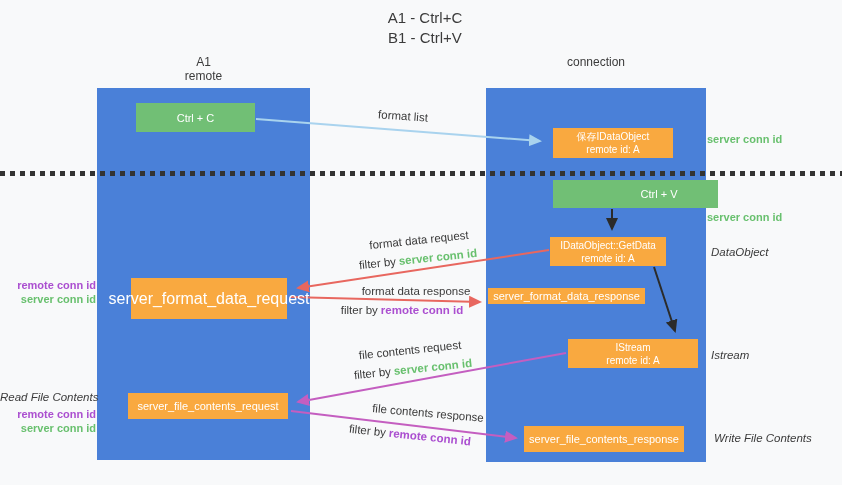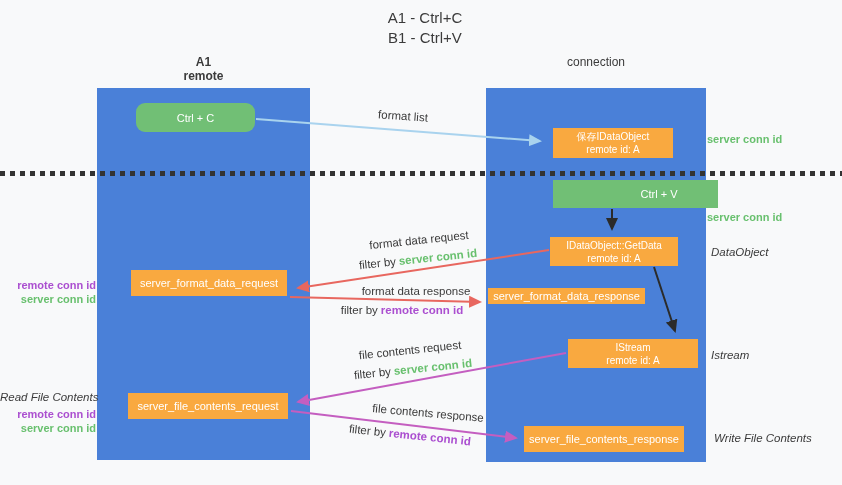--- a/index.html
+++ b/index.html
@@ -35,21 +35,21 @@
 </head>
 <body>
 
 <div id="canvas">
 
   <div class="title">
     <div>A1 - Ctrl+C</div>
     <div>B1 - Ctrl+V</div>
   </div>
 
-  <div class="col-header" style="left:97px;top:55px;width:213px;font-weight:bold;">
+  <div class="col-header" style="left:97px;top:55px;width:213px;">
     <div>A1</div>
     <div>remote</div>
   </div>
   <div class="col-header" style="left:486px;top:55px;width:220px;">
     <div>connection</div>
   </div>
 
   <div class="column" style="left:97px;top:88px;width:213px;height:372px;"></div>
   <div class="column" style="left:486px;top:88px;width:220px;height:374px;"></div>
 
@@ -72,35 +72,35 @@
     </defs>
     <path d="M256,119 L540,141" stroke="#a9d3ee" stroke-width="2" fill="none" marker-end="url(#ah-blue)"></path>
     <path d="M612,209 L612,229" stroke="#2b2b2b" stroke-width="2" fill="none" marker-end="url(#ah-black)"></path>
     <path d="M654,267 L675,331" stroke="#2b2b2b" stroke-width="2" fill="none" marker-end="url(#ah-black)"></path>
     <path d="M549,250 L298,288" stroke="#e8675f" stroke-width="2" fill="none" marker-end="url(#ah-red)"></path>
     <path d="M290,297 L480,302" stroke="#e8675f" stroke-width="2" fill="none" marker-end="url(#ah-red)"></path>
     <path d="M566,353 L298,402" stroke="#c45ec0" stroke-width="2" fill="none" marker-end="url(#ah-magenta)"></path>
     <path d="M291,411 L516,438" stroke="#c45ec0" stroke-width="2" fill="none" marker-end="url(#ah-magenta)"></path>
   </svg>
 
-  <div class="node green" style="left:136px;top:103px;width:119px;height:29px;border-radius:9px;">Ctrl + C</div>
+  <div class="node green" style="left:136px;top:103px;width:119px;height:29px;">Ctrl + C</div>
 
   <div class="node orange" style="left:553px;top:128px;width:120px;height:30px;">
     <div>保存IDataObject</div>
     <div>remote id: A</div>
   </div>
 
   <div class="node green" style="left:553px;top:180px;width:118px;height:28px;padding-left:47px;">Ctrl + V</div>
 
-  <div class="node orange" style="left:550px;top:237px;width:128px;height:29px;">
+  <div class="node orange" style="left:550px;top:237px;width:116px;height:29px;">
     <div>IDataObject::GetData</div>
     <div>remote id: A</div>
   </div>
 
-  <div class="node orange" style="left:131px;top:270px;width:156px;height:26px;font-size:11px;">server_format_data_request</div>
+  <div class="node orange" style="left:131px;top:278px;width:156px;height:41px;font-size:16px;">server_format_data_request</div>
 
   <div class="node orange" style="left:488px;top:288px;width:157px;height:16px;font-size:11px;">server_format_data_response</div>
 
   <div class="node orange" style="left:568px;top:339px;width:130px;height:29px;">
     <div>IStream</div>
     <div>remote id: A</div>
   </div>
 
   <div class="node orange" style="left:524px;top:426px;width:160px;height:26px;font-size:11px;">server_file_contents_response</div>
 

